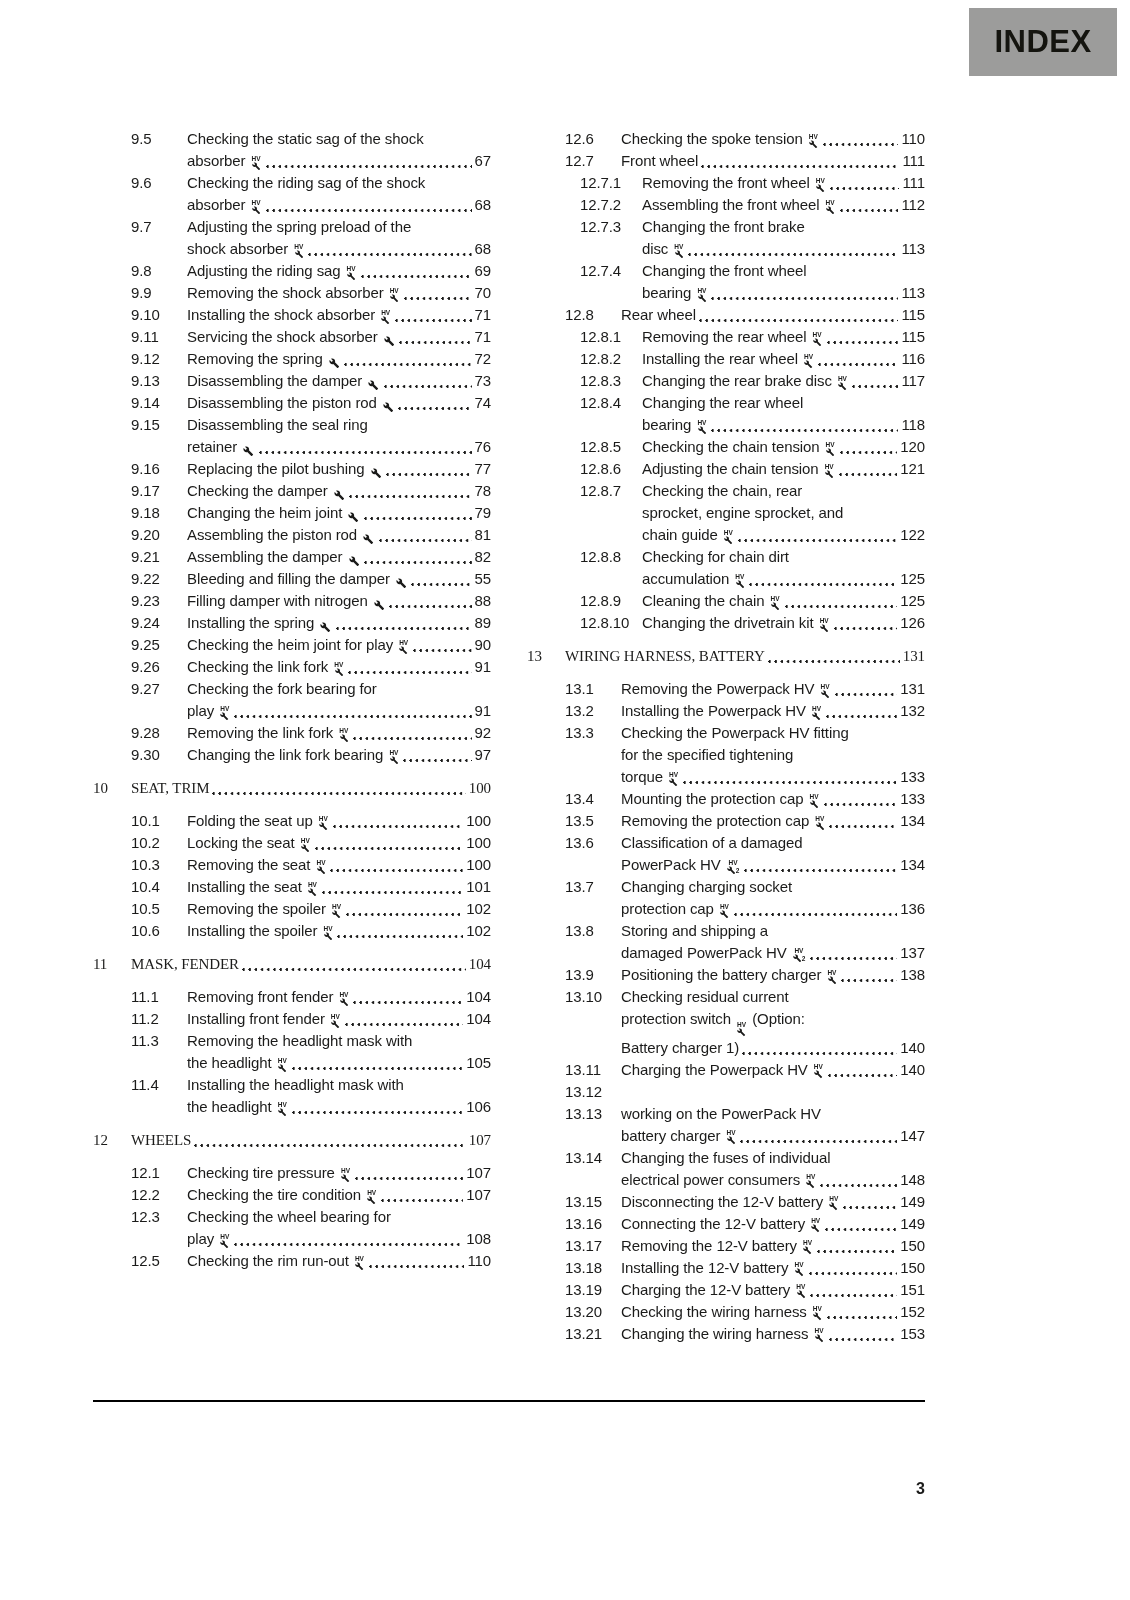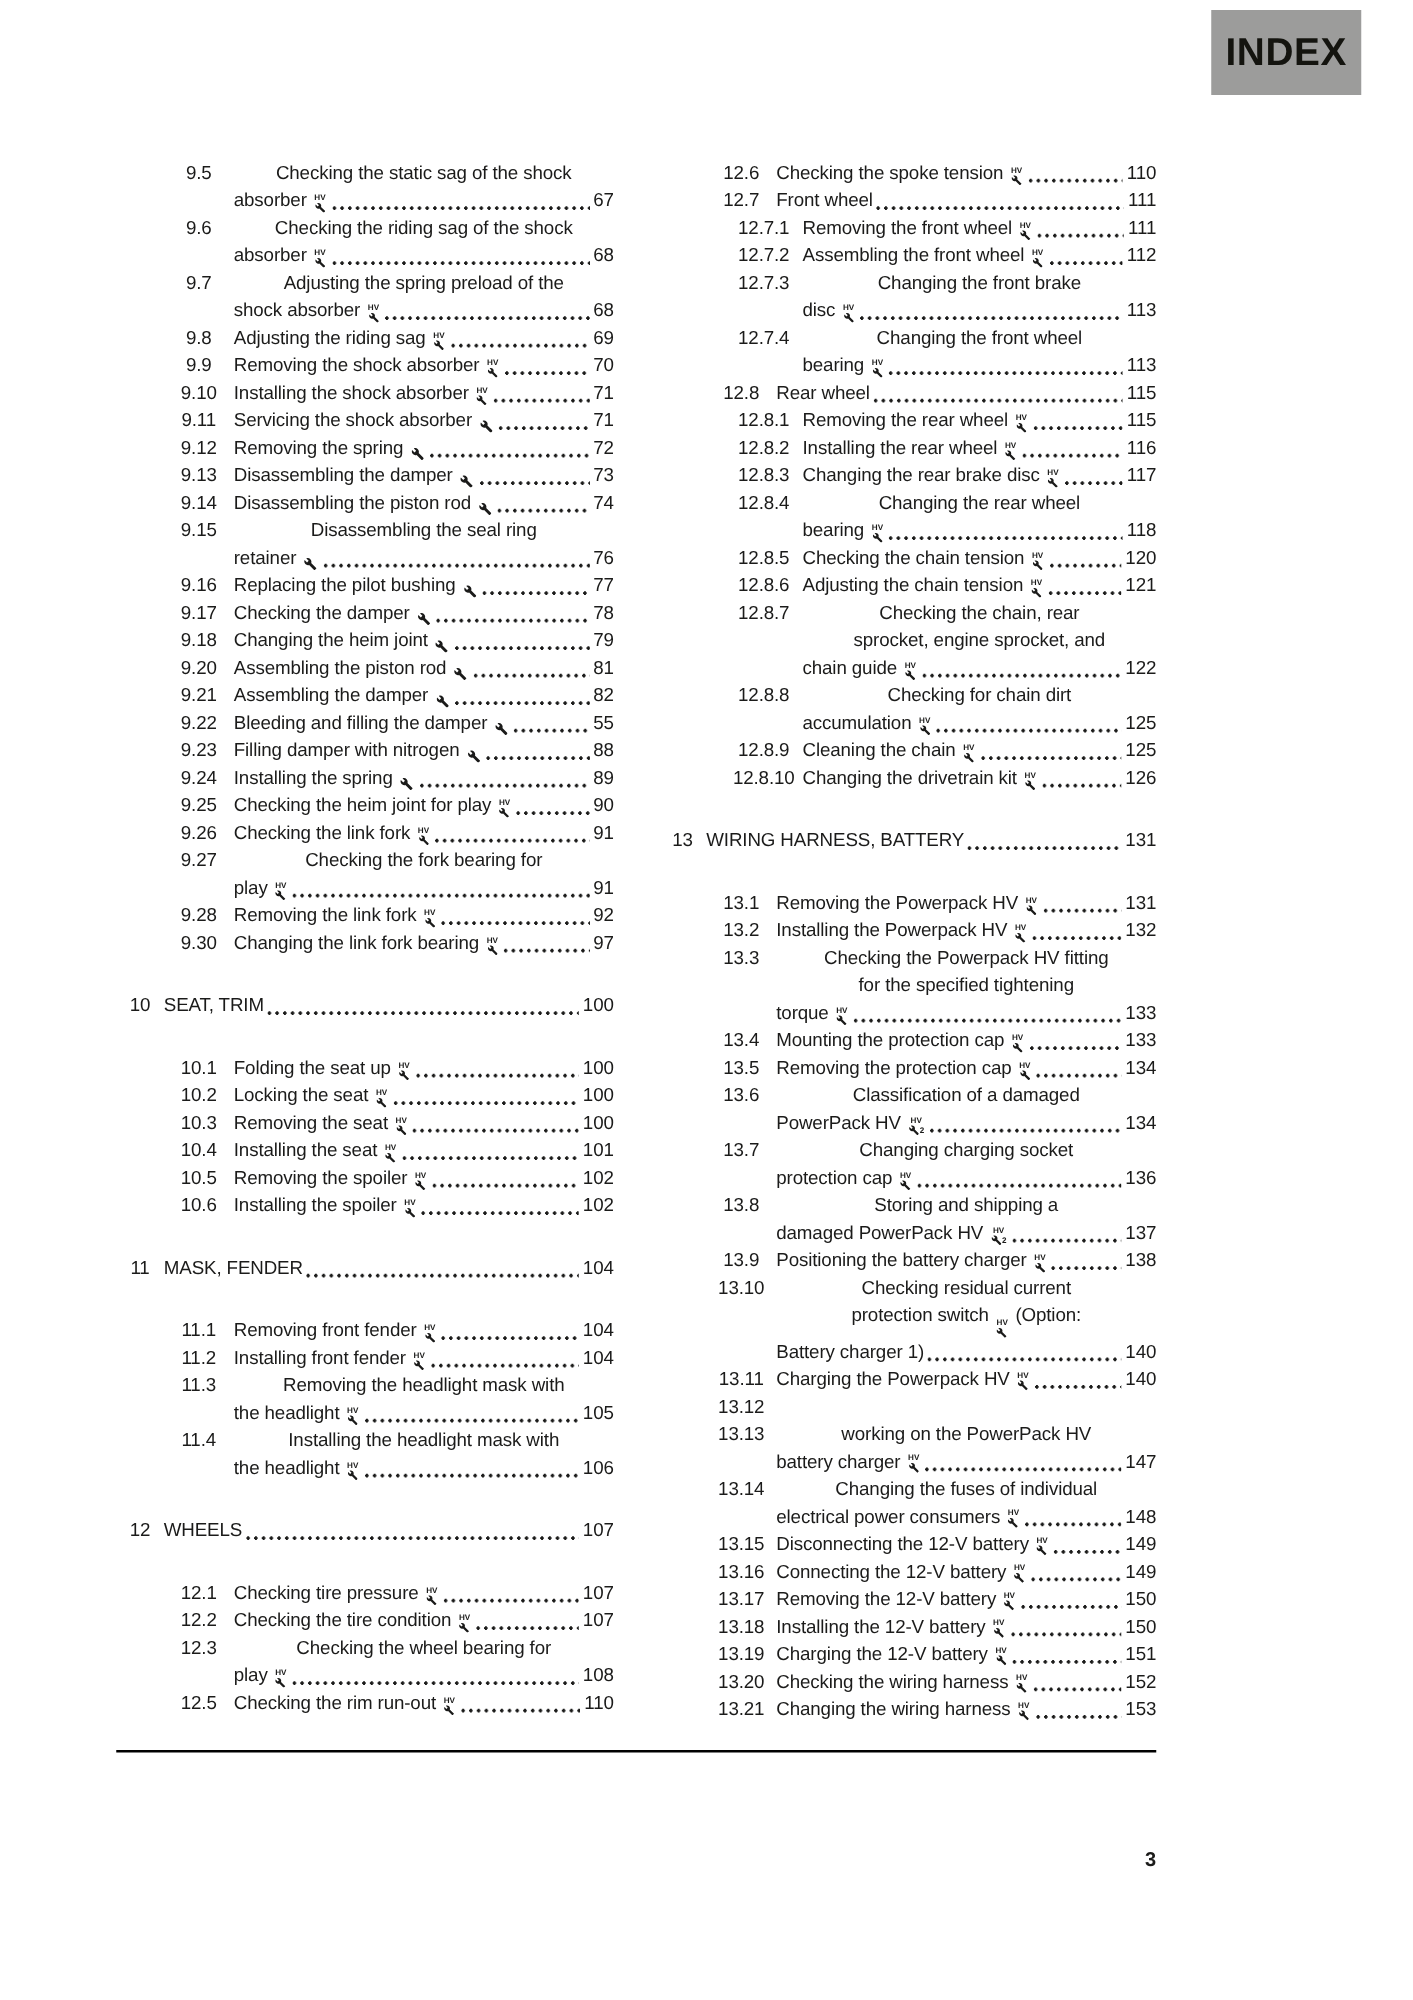--- a/index.html
+++ b/index.html
@@ -4,34 +4,34 @@
 <style>
   * { margin:0; padding:0; box-sizing:border-box; }
   html,body { width:1130px; height:1600px; }
   body {
     position:relative;
     background:#ffffff;
     font-family:"Liberation Sans","DejaVu Sans",sans-serif;
     color:#1b1b1a;
   }
   .index-box {
-    position:absolute; left:969px; top:8px; width:120px; height:68px;
+    position:absolute; left:969px; top:8px; width:148px; height:68px;
     background:#9c9c9b;
     display:flex; align-items:center; justify-content:center;
   }
   .index-box .t { font-size:31px; font-weight:700; color:#14140f; letter-spacing:0.5px; }
 
   .toc {
     position:absolute; left:93px; top:128px; width:832px;
-    display:flex; gap:36px;text-align:center;
+    display:flex; gap:36px;
   }
   .col { width:398px; }
 
   .entry { display:flex; font-size:15px; line-height:22px; letter-spacing:-0.1px; }
-  .entry.chapter { margin:28px 0; }
+  .entry.chapter { margin:11px 0;font-family:Liberation Serif, serif; }
   .lvl0 .num { width:38px; }
   .lvl1 { padding-left:38px; }  .lvl1 .num { width:56px; }
   .lvl2 { padding-left:53px; }  .lvl2 .num { width:62px; }
   .num { flex:none; }
   .content { flex:1; min-width:0; }
 
   .line { display:block; white-space:nowrap; }
   .line.last { display:flex; align-items:flex-end; white-space:nowrap; }
   .txt { white-space:pre; flex:none; }
 

